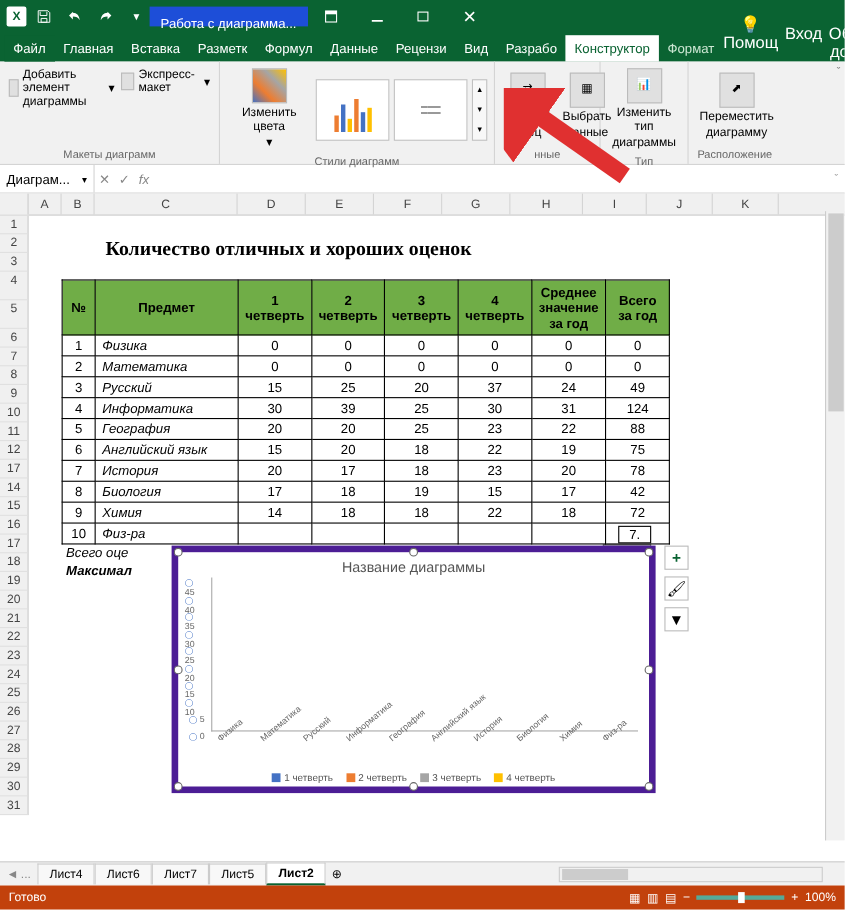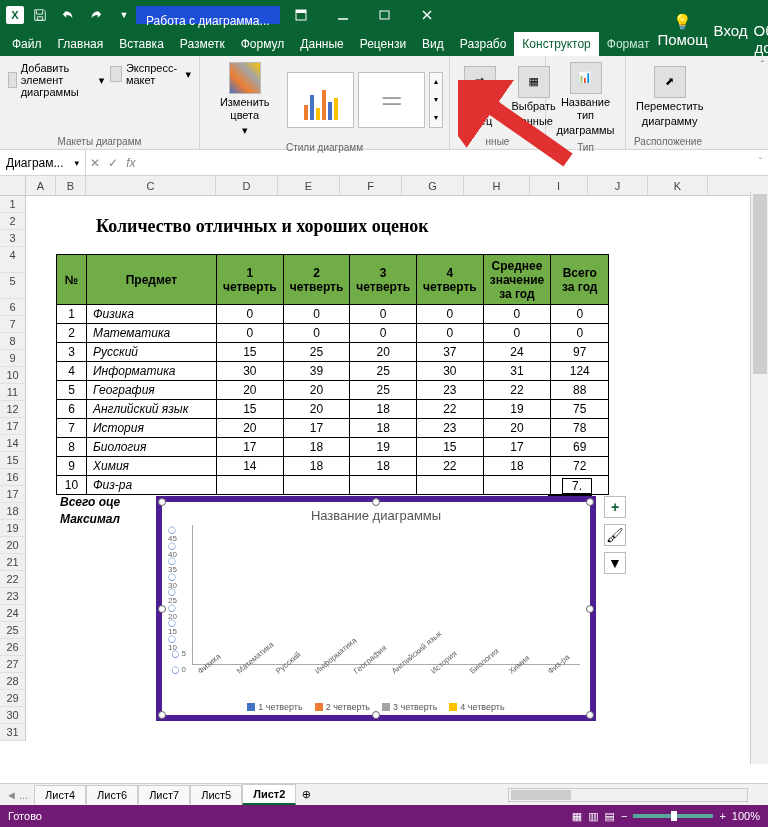--- a/index.html
+++ b/index.html
@@ -89,21 +89,21 @@
 .sheettabs { position:absolute; bottom:22px; left:0; right:0; height:22px; background:#f1f1f1; border-top:1px solid #ccc; display:flex; align-items:center; font-size:11px; }
 .st-nav { display:flex; gap:2px; padding:0 6px; color:#888; }
 .st-tab { padding:3px 10px; border:1px solid #ccc; border-bottom:none; background:#f8f8f8; cursor:pointer; margin-top:-1px; }
 .st-tab.active { background:#fff; border-bottom:2px solid #0a6332; font-weight:bold; }
 .st-add { width:20px; text-align:center; cursor:pointer; }
 .st-scroll { flex:1; display:flex; justify-content:flex-end; padding-right:20px; }
 .hscroll { width:240px; height:14px; background:#f1f1f1; border:1px solid #ccc; position:relative; }
 .hthumb { position:absolute; left:2px; width:60px; height:10px; top:1px; background:#ccc; }
 
 
-.statusbar { position:absolute; bottom:0; left:0; right:0; height:22px; background:#701a75; color:#fff; font-size:11px; display:flex; align-items:center; padding:0 8px; justify-content:space-between;gap:46px; }
+.statusbar { position:absolute; bottom:0; left:0; right:0; height:22px; background:#c2410c; color:#fff; font-size:11px; display:flex; align-items:center; padding:0 8px; justify-content:space-between;gap:46px; }
 .zoom { display:flex; align-items:center; gap:6px; }
 .zslider { width:80px; height:4px; background:#5a9; position:relative; }
 .zthumb { position:absolute; top:-3px; left:38px; width:6px; height:10px; background:#fff; }
 
 
 .big-arrow { position:absolute; top:80px; left:458px; pointer-events:none; z-index:50; }
 
 
 .vscroll { position:absolute; right:0; top:192px; width:18px; height:572px; background:#f1f1f1; border-left:1px solid #ccc; }
 .vthumb { width:14px; height:180px; background:#ccc; margin:2px auto; }
@@ -228,21 +228,21 @@
           <span>Выбрать</span>
           <span>данные</span>
         </div>
     </div>
     <div class="rgroup-label">нные</div>
   </div>
   <div class="rgroup" style="width:80px">
     <div class="rgroup-body">
         <div class="rbtn-v">
           <div class="ricon">📊</div>
-          <span>Название тип</span>
+          <span>Изменить тип</span>
           <span>диаграммы</span>
         </div>
       </div>
     <div class="rgroup-label">Тип</div>
   </div>
   <div class="rgroup" style="width:84px;border-right:none">
     <div class="rgroup-body">
         <div class="rbtn-v">
           <div class="ricon">⬈</div>
           <span>Переместить</span>
@@ -357,21 +357,21 @@
             <td>0</td>
           </tr>
           <tr>
             <td>3</td>
             <td class="subj">Русский</td>
             <td>15</td>
             <td>25</td>
             <td>20</td>
             <td>37</td>
             <td>24</td>
-            <td>97</td>
+            <td>49</td>
           </tr>
           <tr>
             <td>4</td>
             <td class="subj">Информатика</td>
             <td>30</td>
             <td>39</td>
             <td>25</td>
             <td>30</td>
             <td>31</td>
             <td>124</td>
@@ -407,21 +407,21 @@
             <td>78</td>
           </tr>
           <tr>
             <td>8</td>
             <td class="subj">Биология</td>
             <td>17</td>
             <td>18</td>
             <td>19</td>
             <td>15</td>
             <td>17</td>
-            <td>69</td>
+            <td>42</td>
           </tr>
           <tr>
             <td>9</td>
             <td class="subj">Химия</td>
             <td>14</td>
             <td>18</td>
             <td>18</td>
             <td>22</td>
             <td>18</td>
             <td>72</td>
@@ -432,21 +432,21 @@
             <td></td>
             <td></td>
             <td></td>
             <td></td>
             <td></td>
             <td></td>
           </tr>
         </tbody>
     </table>
 
-    <div style="position:absolute;top:299px;left:34px;font-size:12px;font-weight:bold;font-style:italic">Всего оце</div>
+    <div style="position:absolute;top:299px;left:34px;font-size:12px;font-weight:normal;font-style:italic">Всего оце</div>
     <div style="position:absolute;top:316px;left:34px;font-size:12px;font-weight:bold;font-style:italic">Максимал</div>
     <div style="position:absolute;top:282px;left:536px;font-size:12px;border:1px solid #000;width:30px;text-align:center">7.</div>
     <div style="position:absolute;top:299px;left:522px;font-size:12px;font-weight:bold;border:1px solid #000;width:44px;text-align:right;padding-right:2px">676</div>
     <div style="position:absolute;top:316px;left:522px;font-size:12px;font-weight:bold;border:1px solid #000;width:44px;text-align:right;padding-right:2px">12</div>
 
     <div class="chart-box">
       <div class="chart-handle ch-tl"></div>
       <div class="chart-handle ch-tr"></div>
       <div class="chart-handle ch-bl"></div>
       <div class="chart-handle ch-br"></div>

